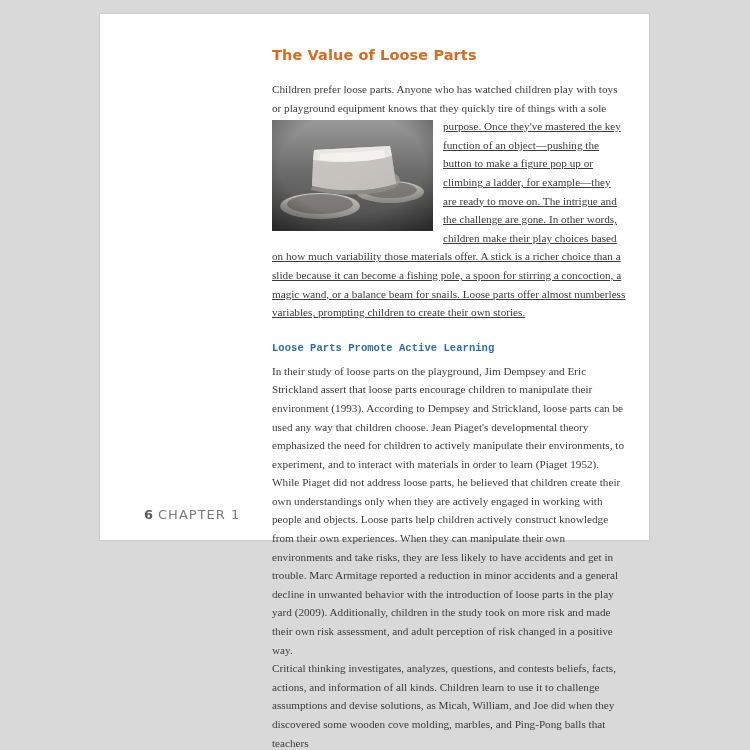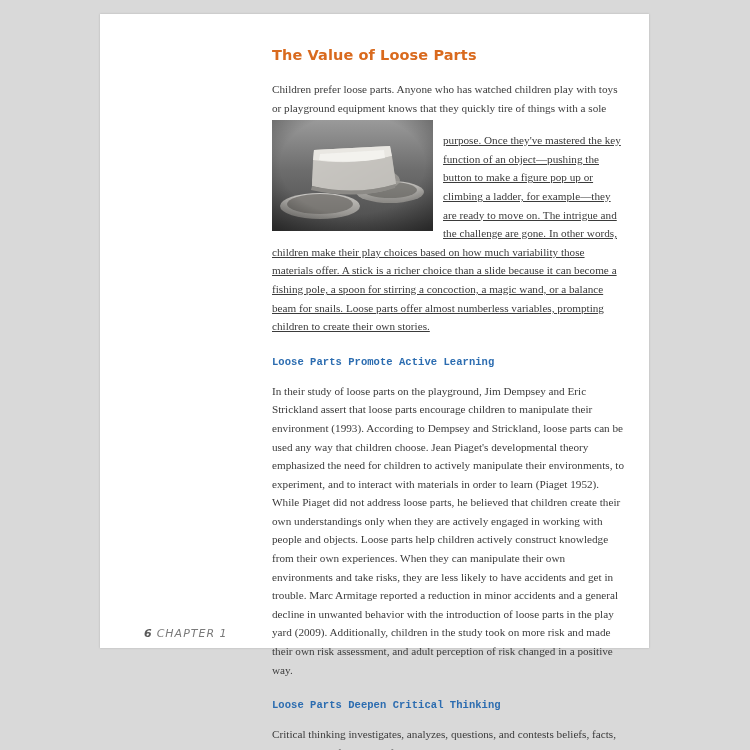--- a/index.html
+++ b/index.html
@@ -11,21 +11,21 @@
     height: 750px;
     background: #d9d9d9;
     font-family: "Liberation Serif", serif;
     overflow: hidden;
   }
   .page {
     position: absolute;
     left: 100px;
     top: 14px;
     width: 549px;
-    height: 634px;
+    height: 526px;
     background: #ffffff;
     box-shadow: 0 0 2px rgba(0,0,0,0.18);
   }
   .content {
     position: absolute;
     left: 172px;
     top: 33px;
     width: 355px;
   }
   h1.chapter-heading {
@@ -41,46 +41,45 @@
     font-size: 10.5px;
     font-weight: bold;
     color: #2b6cb0;
     margin: 20px 0 8px 0;
     letter-spacing: 0.05px;
   }
   p.body-text {
     font-size: 11.2px;
     line-height: 18.6px;
     color: #3b3b3b;
-    margin: 14px 0 0 0;
+    margin: 0 0 0 0;
     text-align: left;
   }
   .figure {
     float: left;
     width: 161px;
     height: 111px;
     margin: 3px 10px 5px 0;
     position: relative;
     overflow: hidden;
     background: linear-gradient(160deg, #8d8d8d 0%, #6f6f6f 40%, #545454 100%);
   }
   .fig-inner {
     position: absolute;
     inset: 0;
   }
   .clear { clear: both; }
   .footer {
     position: absolute;
     left: 44px;
-    bottom: 8px;
+    bottom: 18px;
     font-family: "DejaVu Sans", sans-serif;
-    font-size: 11px;
+    font-size: 13px;
     letter-spacing: 1px;
     color: #7a7a7a;
-    font-style: italic;
   }
   .footer .pagenum {
     font-weight: bold;
     color: #5a5a5a;
     margin-right: 4px;
   }
   .figure-wrap-text {
     font-size: 11.2px;
     line-height: 18.6px;
     color: #3b3b3b;
@@ -137,21 +136,20 @@
       </div>
     </div>
 
     <p class="body-text figure-wrap-text">purpose. Once they've mastered the key function of an object—pushing the button to make a figure pop up or climbing a ladder, for example—they are ready to move on. The intrigue and the challenge are gone. In other words, children make their play choices based on how much variability those materials offer. A stick is a richer choice than a slide because it can become a fishing pole, a spoon for stirring a concoction, a magic wand, or a balance beam for snails. Loose parts offer almost numberless variables, prompting children to create their own stories.</p>
 
     <div class="clear"></div>
 
     <h2 class="sub-heading">Loose Parts Promote Active Learning</h2>
     <p class="body-text">In their study of loose parts on the playground, Jim Dempsey and Eric Strickland assert that loose parts encourage children to manipulate their environment (1993). According to Dempsey and Strickland, loose parts can be used any way that children choose. Jean Piaget's developmental theory emphasized the need for children to actively manipulate their environments, to experiment, and to interact with materials in order to learn (Piaget 1952). While Piaget did not address loose parts, he believed that children create their own understandings only when they are actively engaged in working with people and objects. Loose parts help children actively construct knowledge from their own experiences. When they can manipulate their own environments and take risks, they are less likely to have accidents and get in trouble. Marc Armitage reported a reduction in minor accidents and a general decline in unwanted behavior with the introduction of loose parts in the play yard (2009). Additionally, children in the study took on more risk and made their own risk assessment, and adult perception of risk changed in a positive way.</p>
 
-    <h2 class="sub-heading">Loose Parts Deepen Critical Thinking</h2>
     <p class="body-text">Critical thinking investigates, analyzes, questions, and contests beliefs, facts, actions, and information of all kinds. Children learn to use it to challenge assumptions and devise solutions, as Micah, William, and Joe did when they discovered some wooden cove molding, marbles, and Ping-Pong balls that teachers</p>
 
   </div>
 
   <div class="footer">
     <span class="pagenum">6</span><span>CHAPTER 1</span>
   </div>
 
 </div>
 

